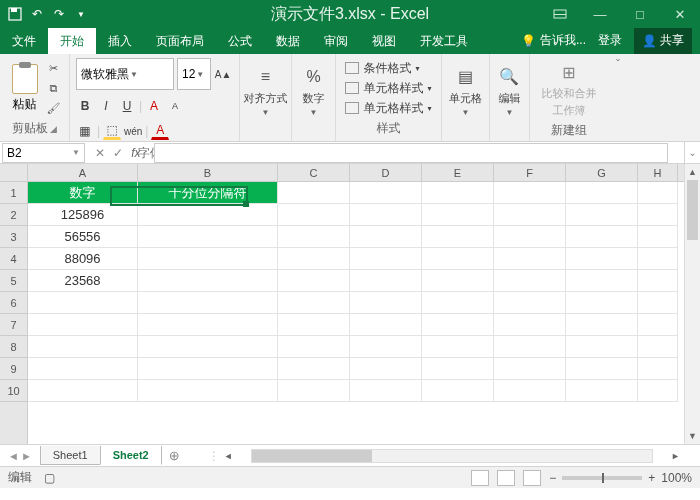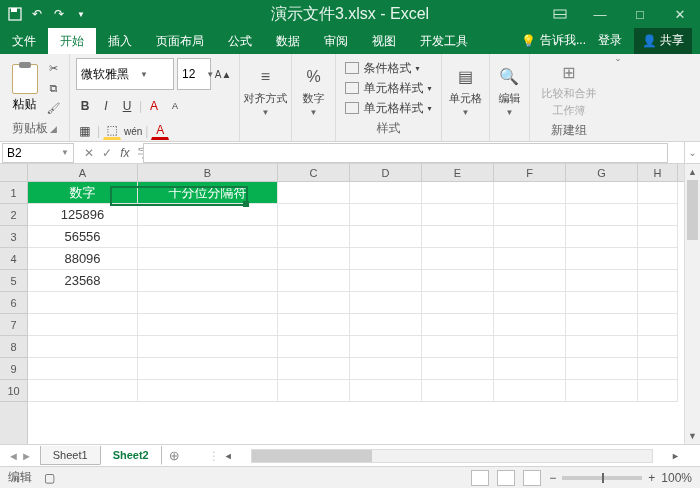--- a/index.html
+++ b/index.html
@@ -20,31 +20,31 @@
 .group{border-right:1px solid #dcdcdc;padding:4px 6px 2px;display:flex;flex-direction:column;justify-content:space-between;align-items:center}
 .glabel{font-size:11px;color:#666;text-align:center;padding:2px 0;display:flex;align-items:center;gap:2px}
 .dlaunch{font-size:9px;color:#888}
 .gbody{flex:1;display:flex;align-items:center;gap:4px}
 .paste-big{display:flex;flex-direction:column;align-items:center;gap:2px;padding:2px 4px}
 .paste-ico{width:26px;height:30px;background:#fff;border:1px solid #c7a96b;border-radius:2px;position:relative}
 .paste-ico:before{content:"";position:absolute;top:-3px;left:6px;width:12px;height:6px;background:#8a8a8a;border-radius:2px}
 .mini-col{display:flex;flex-direction:column;gap:4px}
 .mini{width:16px;height:16px;display:flex;align-items:center;justify-content:center;font-size:11px;color:#555}
 .fontgrp .row{display:flex;align-items:center;gap:3px;margin-bottom:3px}
-.combo{background:#fff;border:1px solid #bbb;height:20px;display:flex;align-items:center;padding:15px 4px;font-size:11px;gap:11px}
+.combo{background:#fff;border:1px solid #bbb;height:20px;display:flex;align-items:center;padding:15px 4px;font-size:11px;gap:1px}
 .combo .dd{font-size:8px;color:#666}
 .btnlet{width:18px;height:18px;border:1px solid transparent;display:flex;align-items:center;justify-content:center;font-size:12px;color:#444}
 .vert-btn{display:flex;flex-direction:column;align-items:center;gap:2px;padding:2px 4px;min-width:42px}
 .vert-btn .vico{width:24px;height:24px;display:flex;align-items:center;justify-content:center;font-size:16px;color:#555}
 .vert-btn .vlab{font-size:11px;color:#444;white-space:nowrap}
 .styles-col{display:flex;flex-direction:column;gap:3px;font-size:11px;color:#444}
 .styles-col div{display:flex;align-items:center;gap:4px}
 .sico{width:14px;height:12px;border:1px solid #999;display:inline-block}
 .namebox-row{height:22px;background:#fff;border-bottom:1px solid #d4d4d4;display:flex;align-items:center}
-.namebox{width:72px;height:20px;border:1px solid #ccc;margin:0 2px;padding:0 4px;display:flex;align-items:center;justify-content:space-between;font-size:11px;background:#fff}
+.namebox{width:83px;height:20px;border:1px solid #ccc;margin:0 2px;padding:0 4px;display:flex;align-items:center;justify-content:space-between;font-size:11px;background:#fff}
 .fx-btns{display:flex;align-items:center;gap:8px;padding:0 8px;color:#888}
 .fx-btns span{font-size:12px}
 .fx-label{font-style:italic;color:#666;font-size:12px;margin-right:6px}
 .formula{flex:1;height:20px;border:1px solid #ccc;margin-right:16px;background:#fff}
 .fbar-exp{width:16px;text-align:center;color:#888;font-size:10px;border-left:1px solid #d4d4d4;height:100%;display:flex;align-items:center;justify-content:center}
 .sheet{position:relative;height:280px;background:#fff;overflow:hidden}
 .corner{position:absolute;left:0;top:0;width:28px;height:18px;background:#e6e6e6;border-right:1px solid #ccc;border-bottom:1px solid #ccc}
 .colhdr{position:absolute;left:28px;top:0;right:16px;height:18px;display:flex;background:#e6e6e6;border-bottom:1px solid #ccc}
 .ch{border-right:1px solid #ccc;text-align:center;font-size:11px;color:#555;line-height:18px}
 .rowhdr{position:absolute;left:0;top:18px;width:28px;bottom:0;background:#e6e6e6;border-right:1px solid #ccc}

